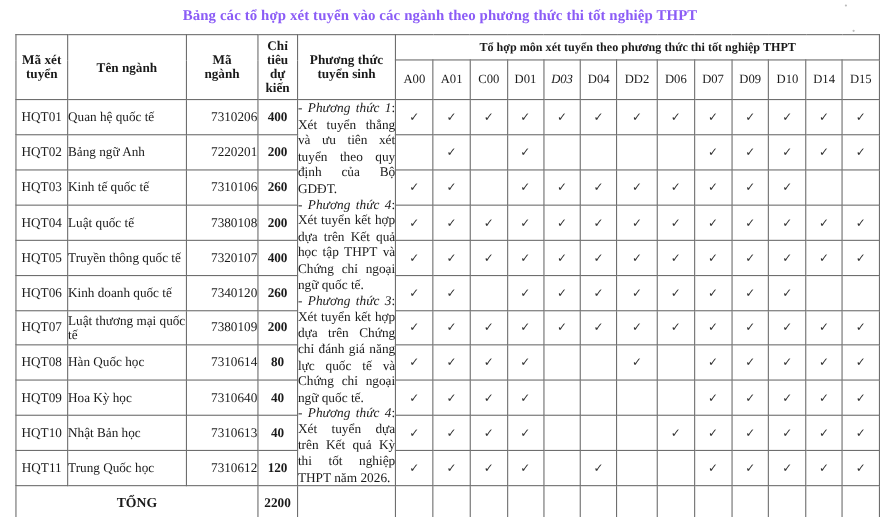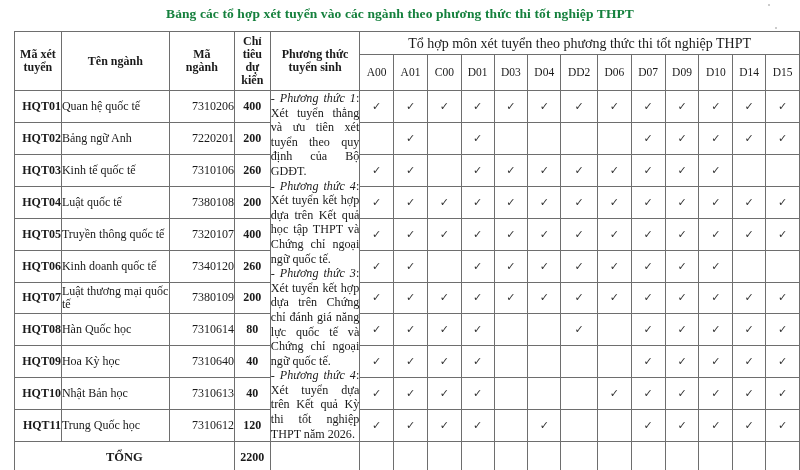--- a/index.html
+++ b/index.html
@@ -3,34 +3,34 @@
 <meta charset="utf-8">
 <style>
   html, body { margin:0; padding:0; }
   body {
     width:800px; height:470px; background:#ffffff; overflow:hidden;
     font-family: "Liberation Serif", "DejaVu Serif", serif; color:#1a1a1a;
     position:relative;
   }
   .title {
     position:absolute; left:0; top:6px; width:800px; text-align:center;
-    font-weight:bold; font-size:13.5px; letter-spacing:0.1px; color:#15803d;
+    font-weight:bold; font-size:13.5px; letter-spacing:0.1px; color:#8b5cf6;
   }
   table.grid {
     position:absolute; left:14px; top:31px;
     border-collapse:collapse; table-layout:fixed;
     font-size:12px;
   }
   table.grid td, table.grid th {
     border:1px solid #6e6e6e; padding:0; vertical-align:middle;
   }
   th { font-weight:bold; text-align:center; line-height:13px; font-size:12px; }
   th.combo-head { font-weight:normal; font-size:11.5px; }
-  th.group-head { font-weight:normal; font-size:14px; height:22px; }
-  td.code { text-align:right;font-weight:bold; }
+  th.group-head { font-weight:bold; font-size:11px; height:22px; }
+  td.code { text-align:center; }
   td.name { text-align:left; padding-left:6px; line-height:13px; }
   td.major { text-align:right; }
   td.quota { text-align:center; font-weight:bold; }
   td.method {
     vertical-align:top; padding:2px 3px 0 4px; font-size:12.1px; line-height:14.6px;
     text-align:justify;
   }
   td.method i { font-style:italic; }
   td.chk { text-align:center; font-size:11px; color:#333; font-family:"DejaVu Sans", sans-serif; }
   td.total-label { text-align:center; font-weight:bold; font-size:12.5px; }
@@ -72,21 +72,21 @@
       <th rowspan="2" style="padding:0 16px;">Mã ngành</th>
       <th rowspan="2" style="padding:0 4px; height:58px;">Chỉ tiêu dự kiến</th>
       <th rowspan="2" style="padding:0 6px;">Phương thức tuyển sinh</th>
       <th colspan="13" class="group-head">Tổ hợp môn xét tuyển theo phương thức thi tốt nghiệp THPT</th>
     </tr>
     <tr id="combo-head-row">
         <th class="combo-head" style="height: 35px;">A00</th>
         <th class="combo-head" style="height: 35px;">A01</th>
         <th class="combo-head" style="height: 35px;">C00</th>
         <th class="combo-head" style="height: 35px;">D01</th>
-        <th class="combo-head" style="height: 35px;">D03</th>
+        <th class="combo-head" style="height: 35px; font-style: italic;">D03</th>
         <th class="combo-head" style="height: 35px;">D04</th>
         <th class="combo-head" style="height: 35px;">DD2</th>
         <th class="combo-head" style="height: 35px;">D06</th>
         <th class="combo-head" style="height: 35px; margin-top: 48px;">D07</th>
         <th class="combo-head" style="height: 35px;">D09</th>
         <th class="combo-head" style="height: 35px;">D10</th>
         <th class="combo-head" style="height: 35px;">D14</th>
         <th class="combo-head" style="height: 35px;">D15</th>
       </tr>
   </thead>

